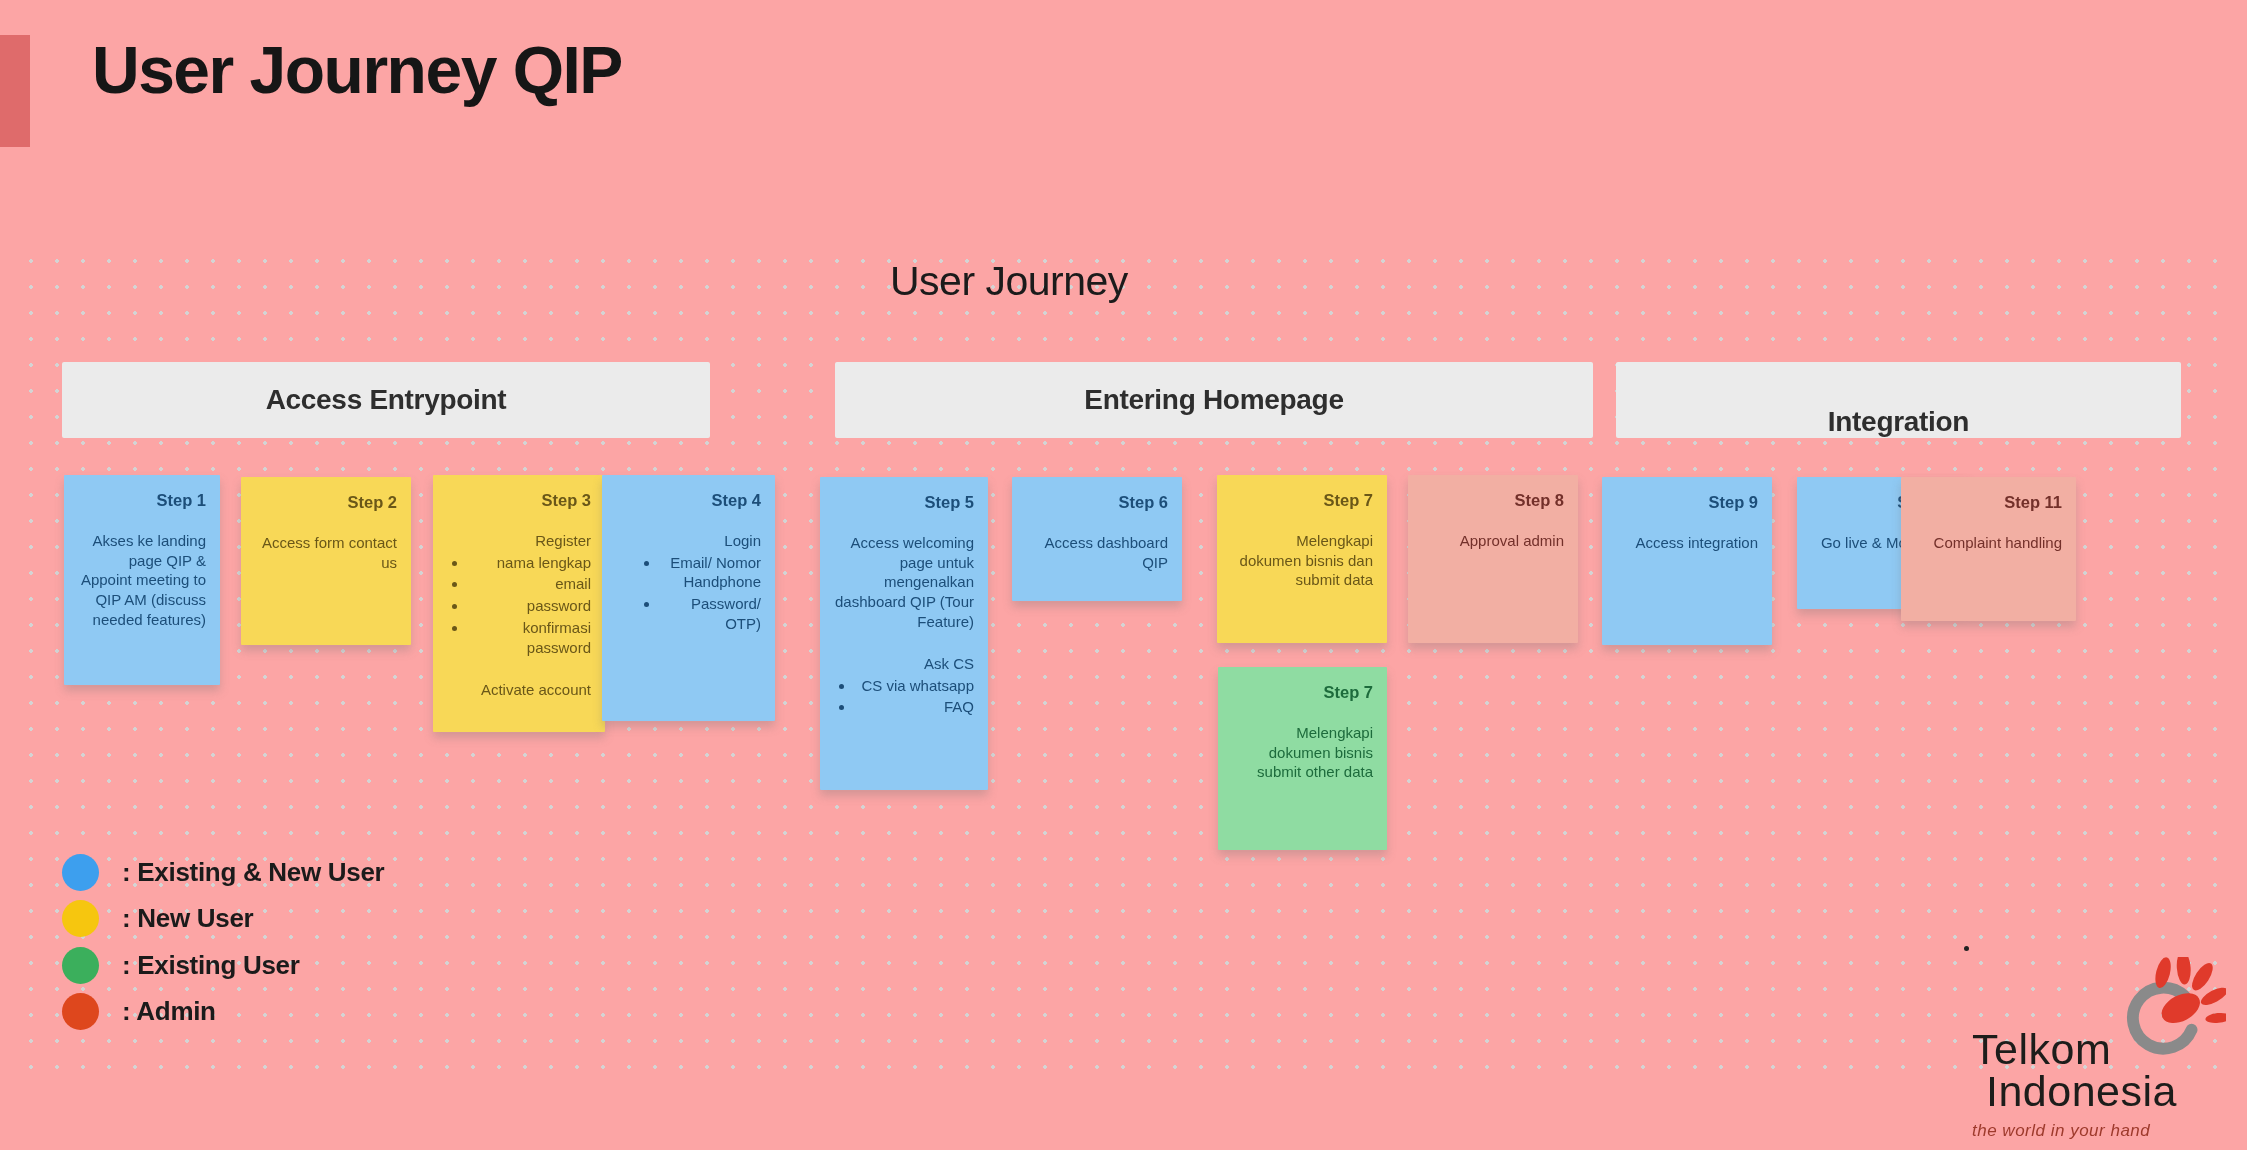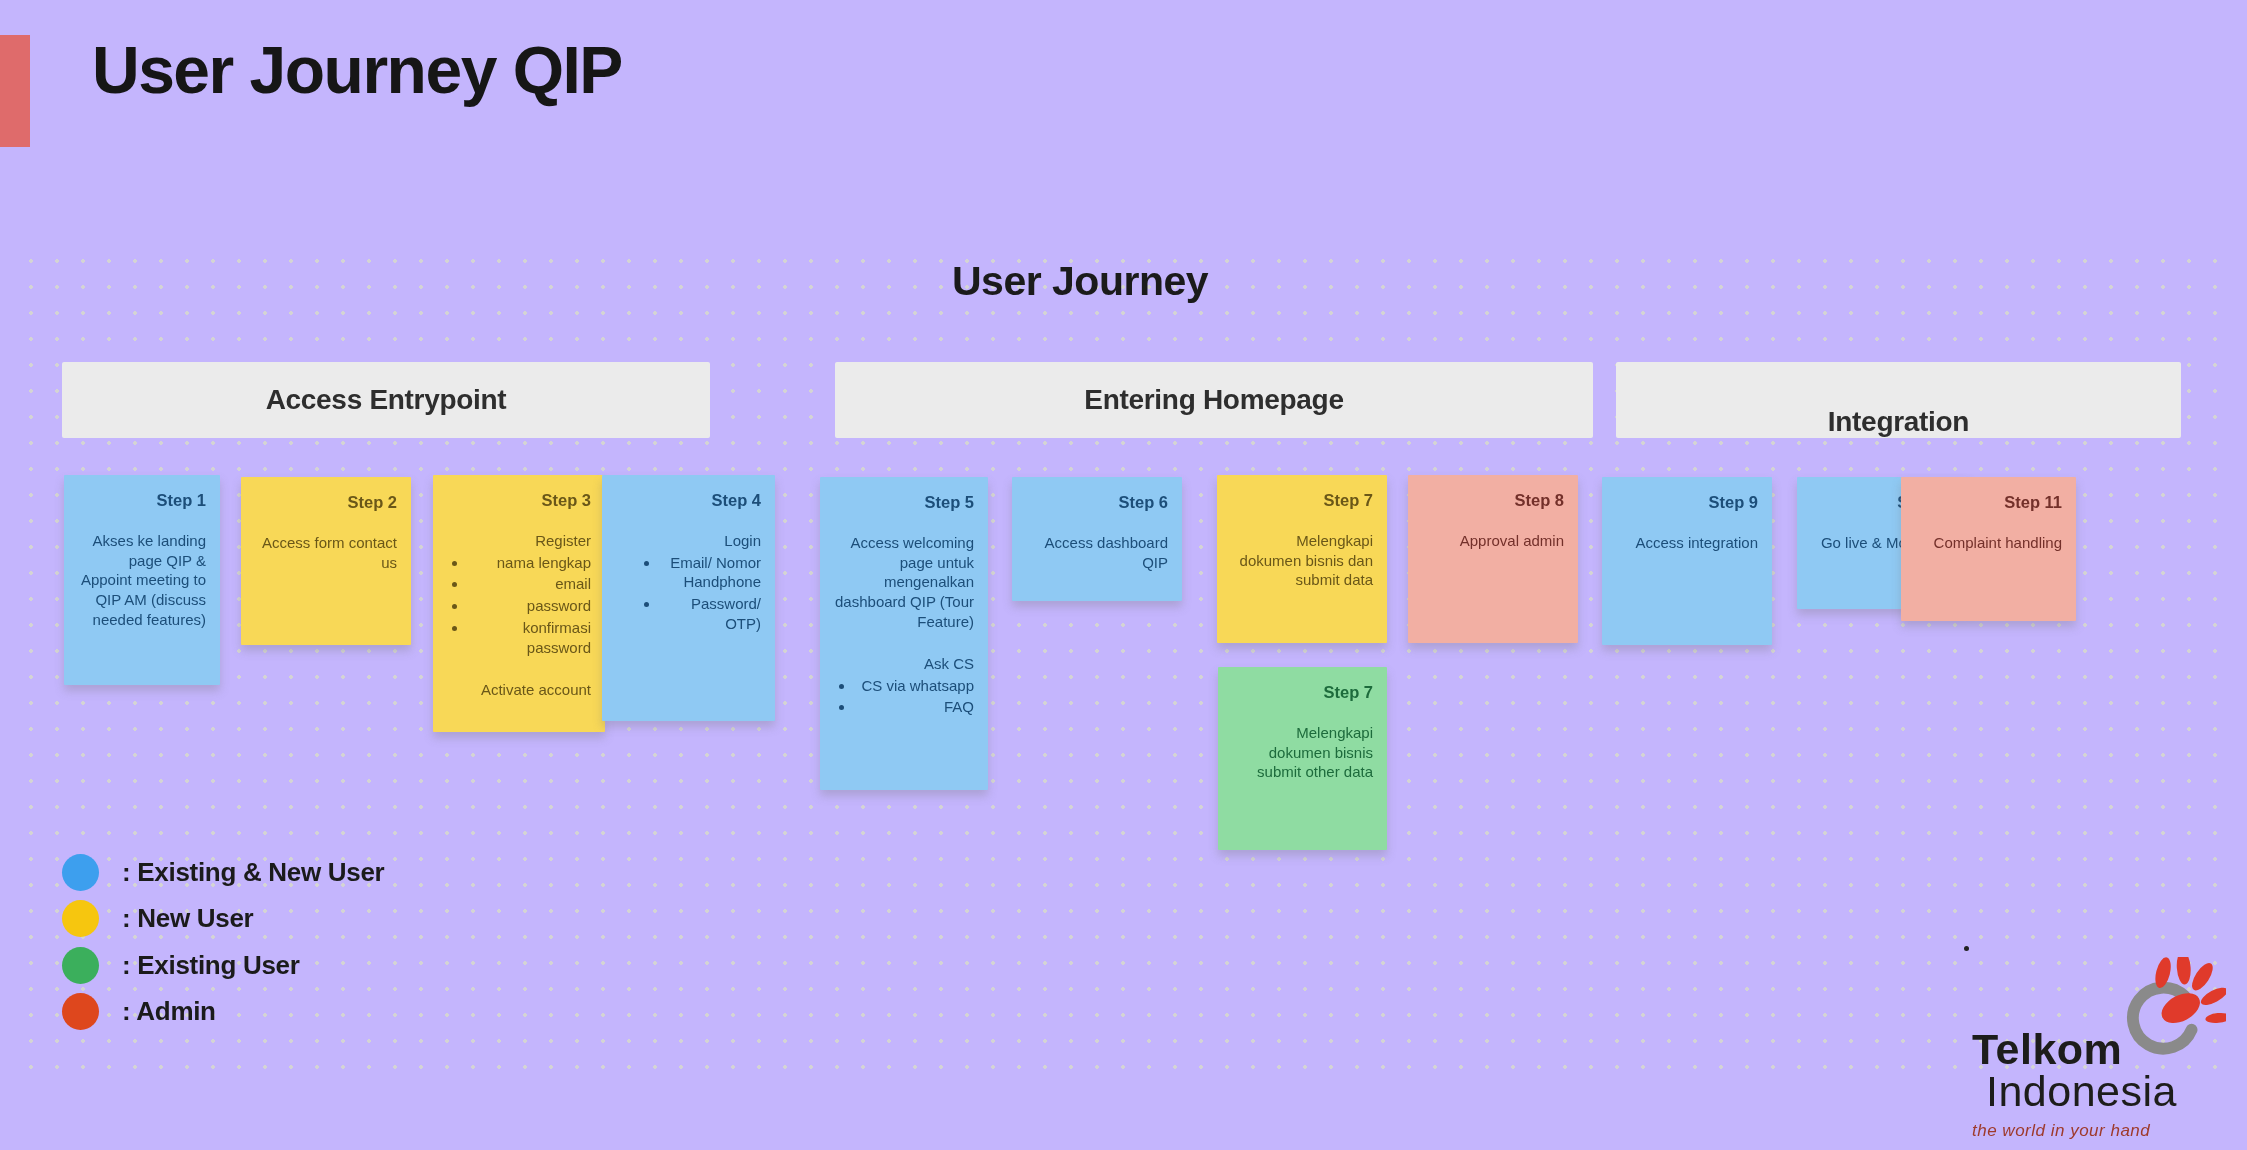--- a/index.html
+++ b/index.html
@@ -1,28 +1,28 @@
 <!DOCTYPE html>
 <html style="--accent: #DF6B6B; --header_bg: #EBEBEB; --note_blue: #8FC9F3; --note_blue_text: #1C4E79; --note_yellow: #F8D857; --note_yellow_text: #6A5718; --note_green: #8FDCA2; --note_green_text: #1D6B3C; --note_salmon: #F2AFA3; --note_salmon_text: #73302A;"><head>
 <meta charset="utf-8">
 <style>
   html,body{margin:0;padding:0;background:#ffffff;}
   body{font-family:"Liberation Sans","DejaVu Sans",sans-serif;}
-  .stage{position:relative;width:2247px;height:1150px;background:#c4b5fd;overflow:hidden;}
+  .stage{position:relative;width:2247px;height:1150px;background:#fca5a5;overflow:hidden;}
 
   .accent-bar{position:absolute;left:0;top:35px;width:30px;height:112px;background:var(--accent);}
   .page-title{position:absolute;left:92px;top:32px;margin:0;font-size:66px;font-weight:800;
     letter-spacing:-1.5px;color:#161616;}
 
   .canvas{position:absolute;left:12px;top:240px;width:2223px;height:830px;
     background-image:radial-gradient(#d4d4d4 1.6px,transparent 1.8px);
     background-size:26px 26px;background-position:6px 8px;}
 
-  .canvas-title{position:absolute;left:890px;top:258px;width:380px;margin:0;text-align:center;
-    font-size:41px;font-weight:700;letter-spacing:-0.5px;color:#1b1b1b;}
+  .canvas-title{position:absolute;left:890px;top:258px;width:380px;margin:0;
+    font-size:41px;font-weight:400;letter-spacing:-0.5px;color:#1b1b1b;}
 
   .phase-header{position:absolute;height:76px;background:var(--header_bg);border-radius:2px;
     display:flex;align-items:center;justify-content:center;}
   .phase-header span{font-size:28px;font-weight:700;color:#2e2e2e;letter-spacing:-0.3px;}
 
   .note{position:absolute;box-sizing:border-box;padding:15px 14px;border-radius:1px;
     box-shadow:0 6px 10px rgba(110,110,110,0.28);font-size:15px;line-height:1.32;text-align:right;}
   .note .note-title{font-size:16.5px;font-weight:700;margin:0 0 19px 0;}
   .note p{margin:0 0 2px 0;}
   .note p.gap{margin-top:22px;}
@@ -31,21 +31,21 @@
   .note.blue{background:var(--note_blue);color:var(--note_blue_text);}
   .note.yellow{background:var(--note_yellow);color:var(--note_yellow_text);}
   .note.green{background:var(--note_green);color:var(--note_green_text);}
   .note.salmon{background:var(--note_salmon);color:var(--note_salmon_text);}
 
   .legend-item{position:absolute;left:62px;display:flex;align-items:center;height:38px;}
   .legend-dot{width:37px;height:37px;border-radius:50%;flex:0 0 auto;}
   .legend-label{margin-left:23px;font-size:26px;font-weight:700;color:#1b1b1b;letter-spacing:-0.3px;}
 
   .logo{position:absolute;left:1960px;top:955px;width:280px;height:195px;}
-  .logo-line1{position:absolute;left:12px;top:70px;font-size:43px;color:#1d1d1b;font-weight:700;letter-spacing:0.5px;}
+  .logo-line1{position:absolute;left:12px;top:70px;font-size:43px;color:#1d1d1b;font-weight:400;letter-spacing:0.5px;}
   .logo-line2{position:absolute;left:26px;top:112px;font-size:43px;color:#1d1d1b;font-weight:500;letter-spacing:0.5px;}
   .logo-tagline{position:absolute;left:12px;top:166px;font-size:17px;font-style:italic;
     color:#9e3a2c;letter-spacing:0.5px;}
   .logo-icon{position:absolute;left:148px;top:2px;}
 
   .stray-dot{position:absolute;left:1964px;top:946px;width:5px;height:5px;background:#222;border-radius:50%;}
 </style>
 </head>
 <body>
 

